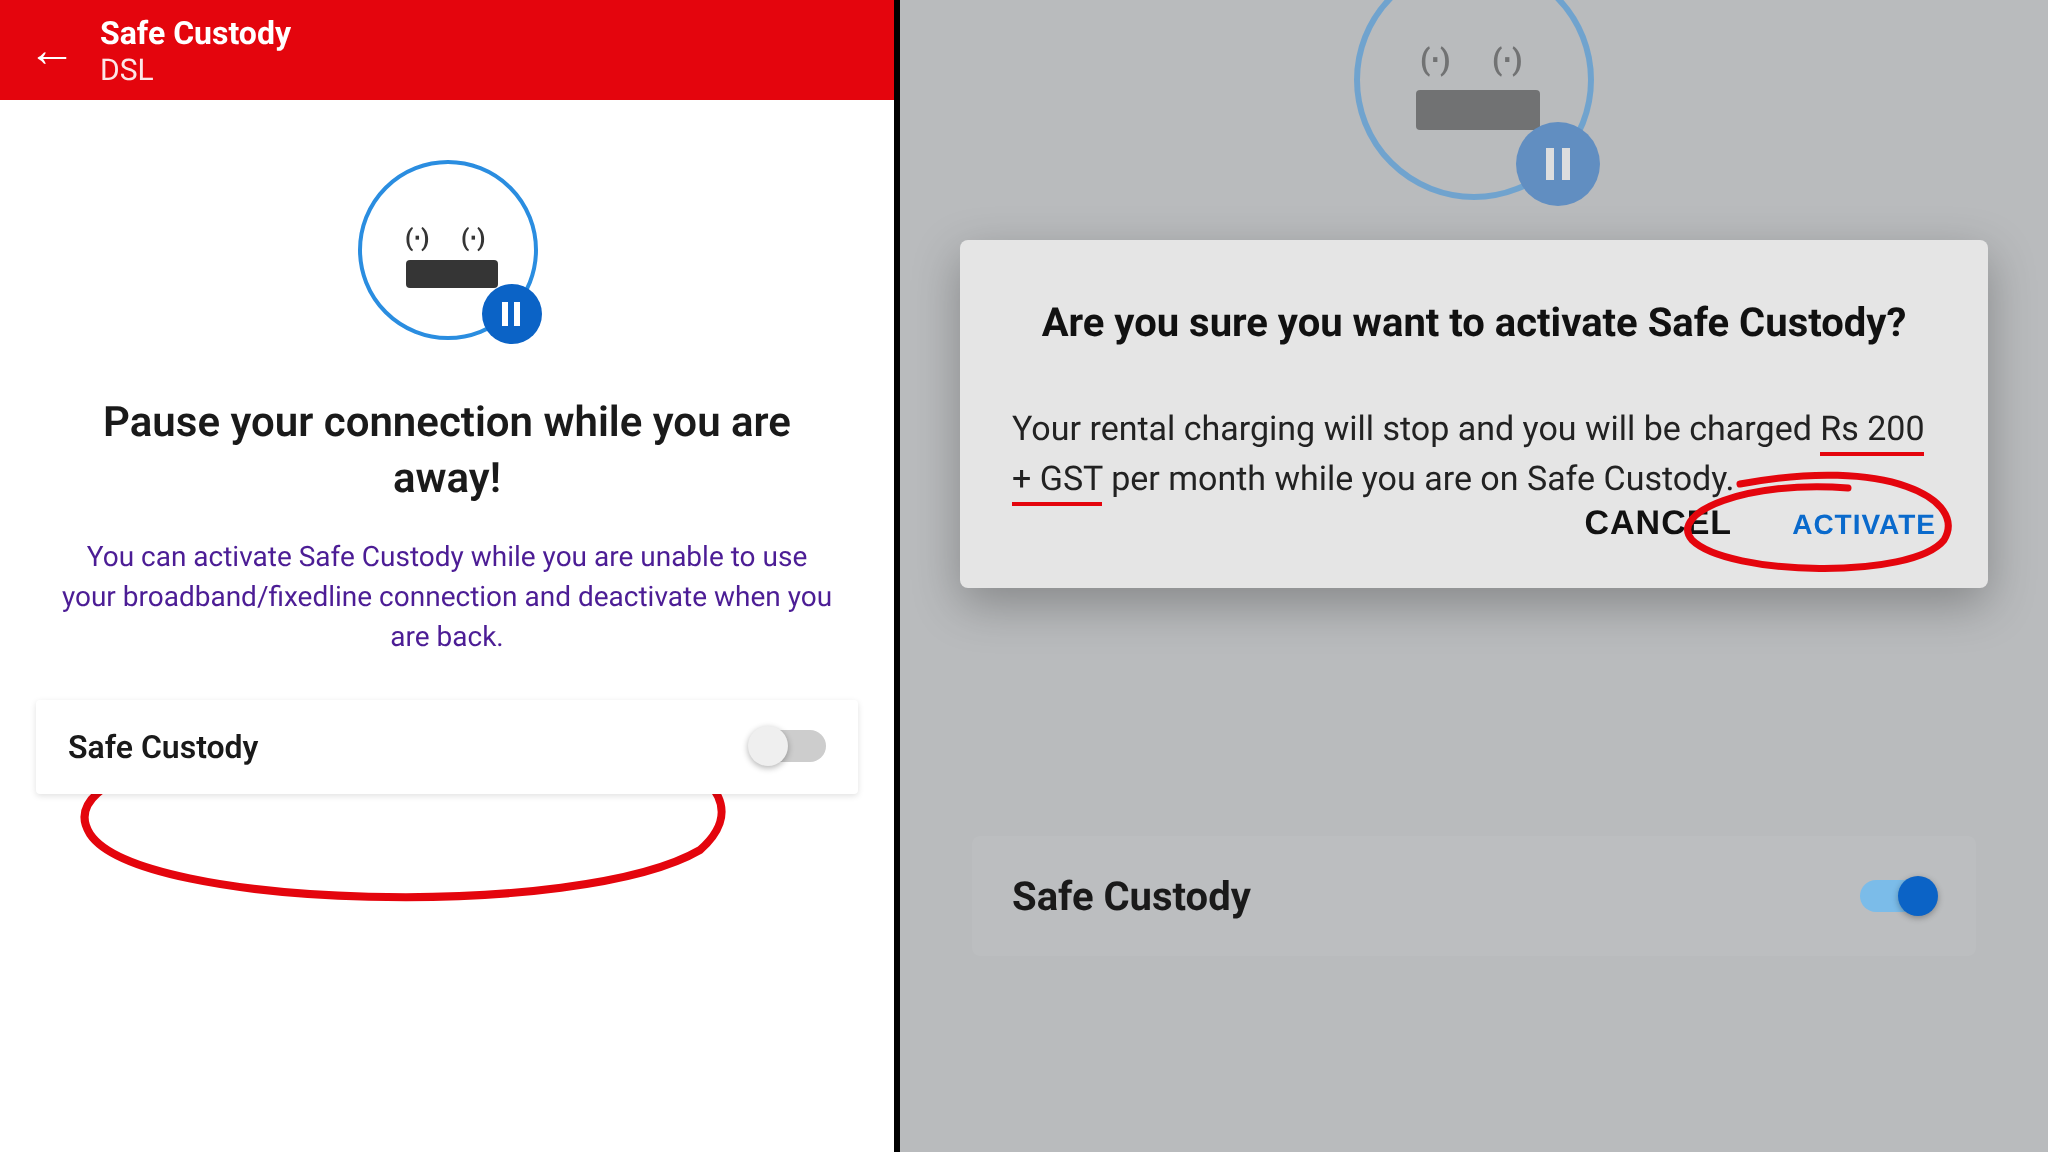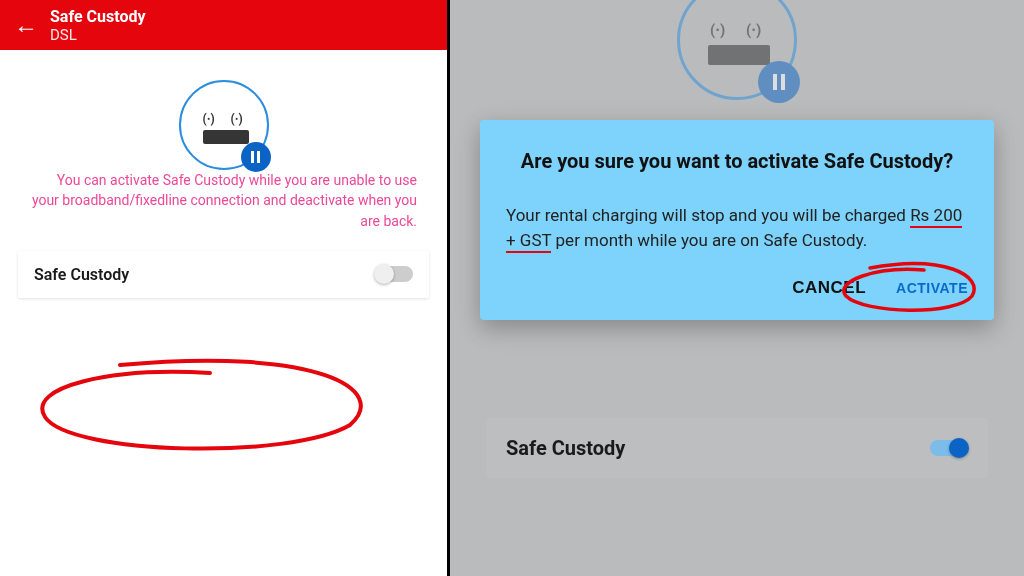--- a/index.html
+++ b/index.html
@@ -102,23 +102,23 @@
 
     .hero-title {
       text-align: center;
       font-size: 21px;
       font-weight: 600;
       color: #1a1a1a;
       margin: 28px 28px 14px;
       line-height: 1.35;
     }
     .hero-desc {
-      text-align: right;
+      text-align: center;
       font-size: 14px;
-      color: #ec4899;
+      color: #4c1d95;
       margin: 0 30px 20px;
       line-height: 1.45;
     }
 
     .toggle-card {
       margin: 20px 18px;
       background: #fff;
       padding: 14px 16px;
       display: flex;
       align-items: center;
@@ -208,38 +208,37 @@
       align-items: center;
       justify-content: space-between;
       border-radius: 4px;
     }
     .bg-toggle-label { font-size: 20px; font-weight: 700; color: #1a1a1a; }
 
     .dialog {
       position: absolute;
       left: 30px; right: 30px;
       top: 120px;
-      background: #7dd3fc;
+      background: #e5e5e5;
       padding: 28px 26px 22px;
       border-radius: 4px;
       box-shadow: 0 8px 24px rgba(0,0,0,0.28);
     }
     .dialog-title {
       text-align: center;
       font-size: 20px;
       font-weight: 700;
       color: #111;
       line-height: 1.35;
       margin-bottom: 28px;
     }
     .dialog-body {
       font-size: 17px;
       color: #222;
       line-height: 1.45;
-      margin-bottom: 26px;
     }
     .underline-red {
       border-bottom: 2px solid #e4050d;
       padding-bottom: 1px;
     }
     .dialog-actions {
       display: flex;
       justify-content: flex-end;
       gap: 30px;
       align-items: center;
@@ -288,20 +287,21 @@
 
   <div class="router-wrap">
     <div class="router-circle">
       <span class="antenna left">(⋅)</span>
       <span class="antenna right">(⋅)</span>
       <div class="router-body"></div>
       <div class="pause-badge"></div>
     </div>
   </div>
 
+  <h2 class="hero-title">Pause your connection while you are away!</h2>
   <p class="hero-desc">You can activate Safe Custody while you are unable to use your broadband/fixedline connection and deactivate when you are back.</p>
 
   <svg class="scribble1" viewBox="0 0 360 100">
     <path d="M 90 10 C 290 -8, 360 35, 320 70 C 260 105, 40 100, 15 62 C -4 32, 80 12, 180 18" stroke="#e4050d" stroke-width="4" fill="none" stroke-linecap="round"></path>
   </svg>
 
   <div class="toggle-card">
     <span class="toggle-label">Safe Custody</span>
     <div class="switch">
       <div class="knob"></div>

